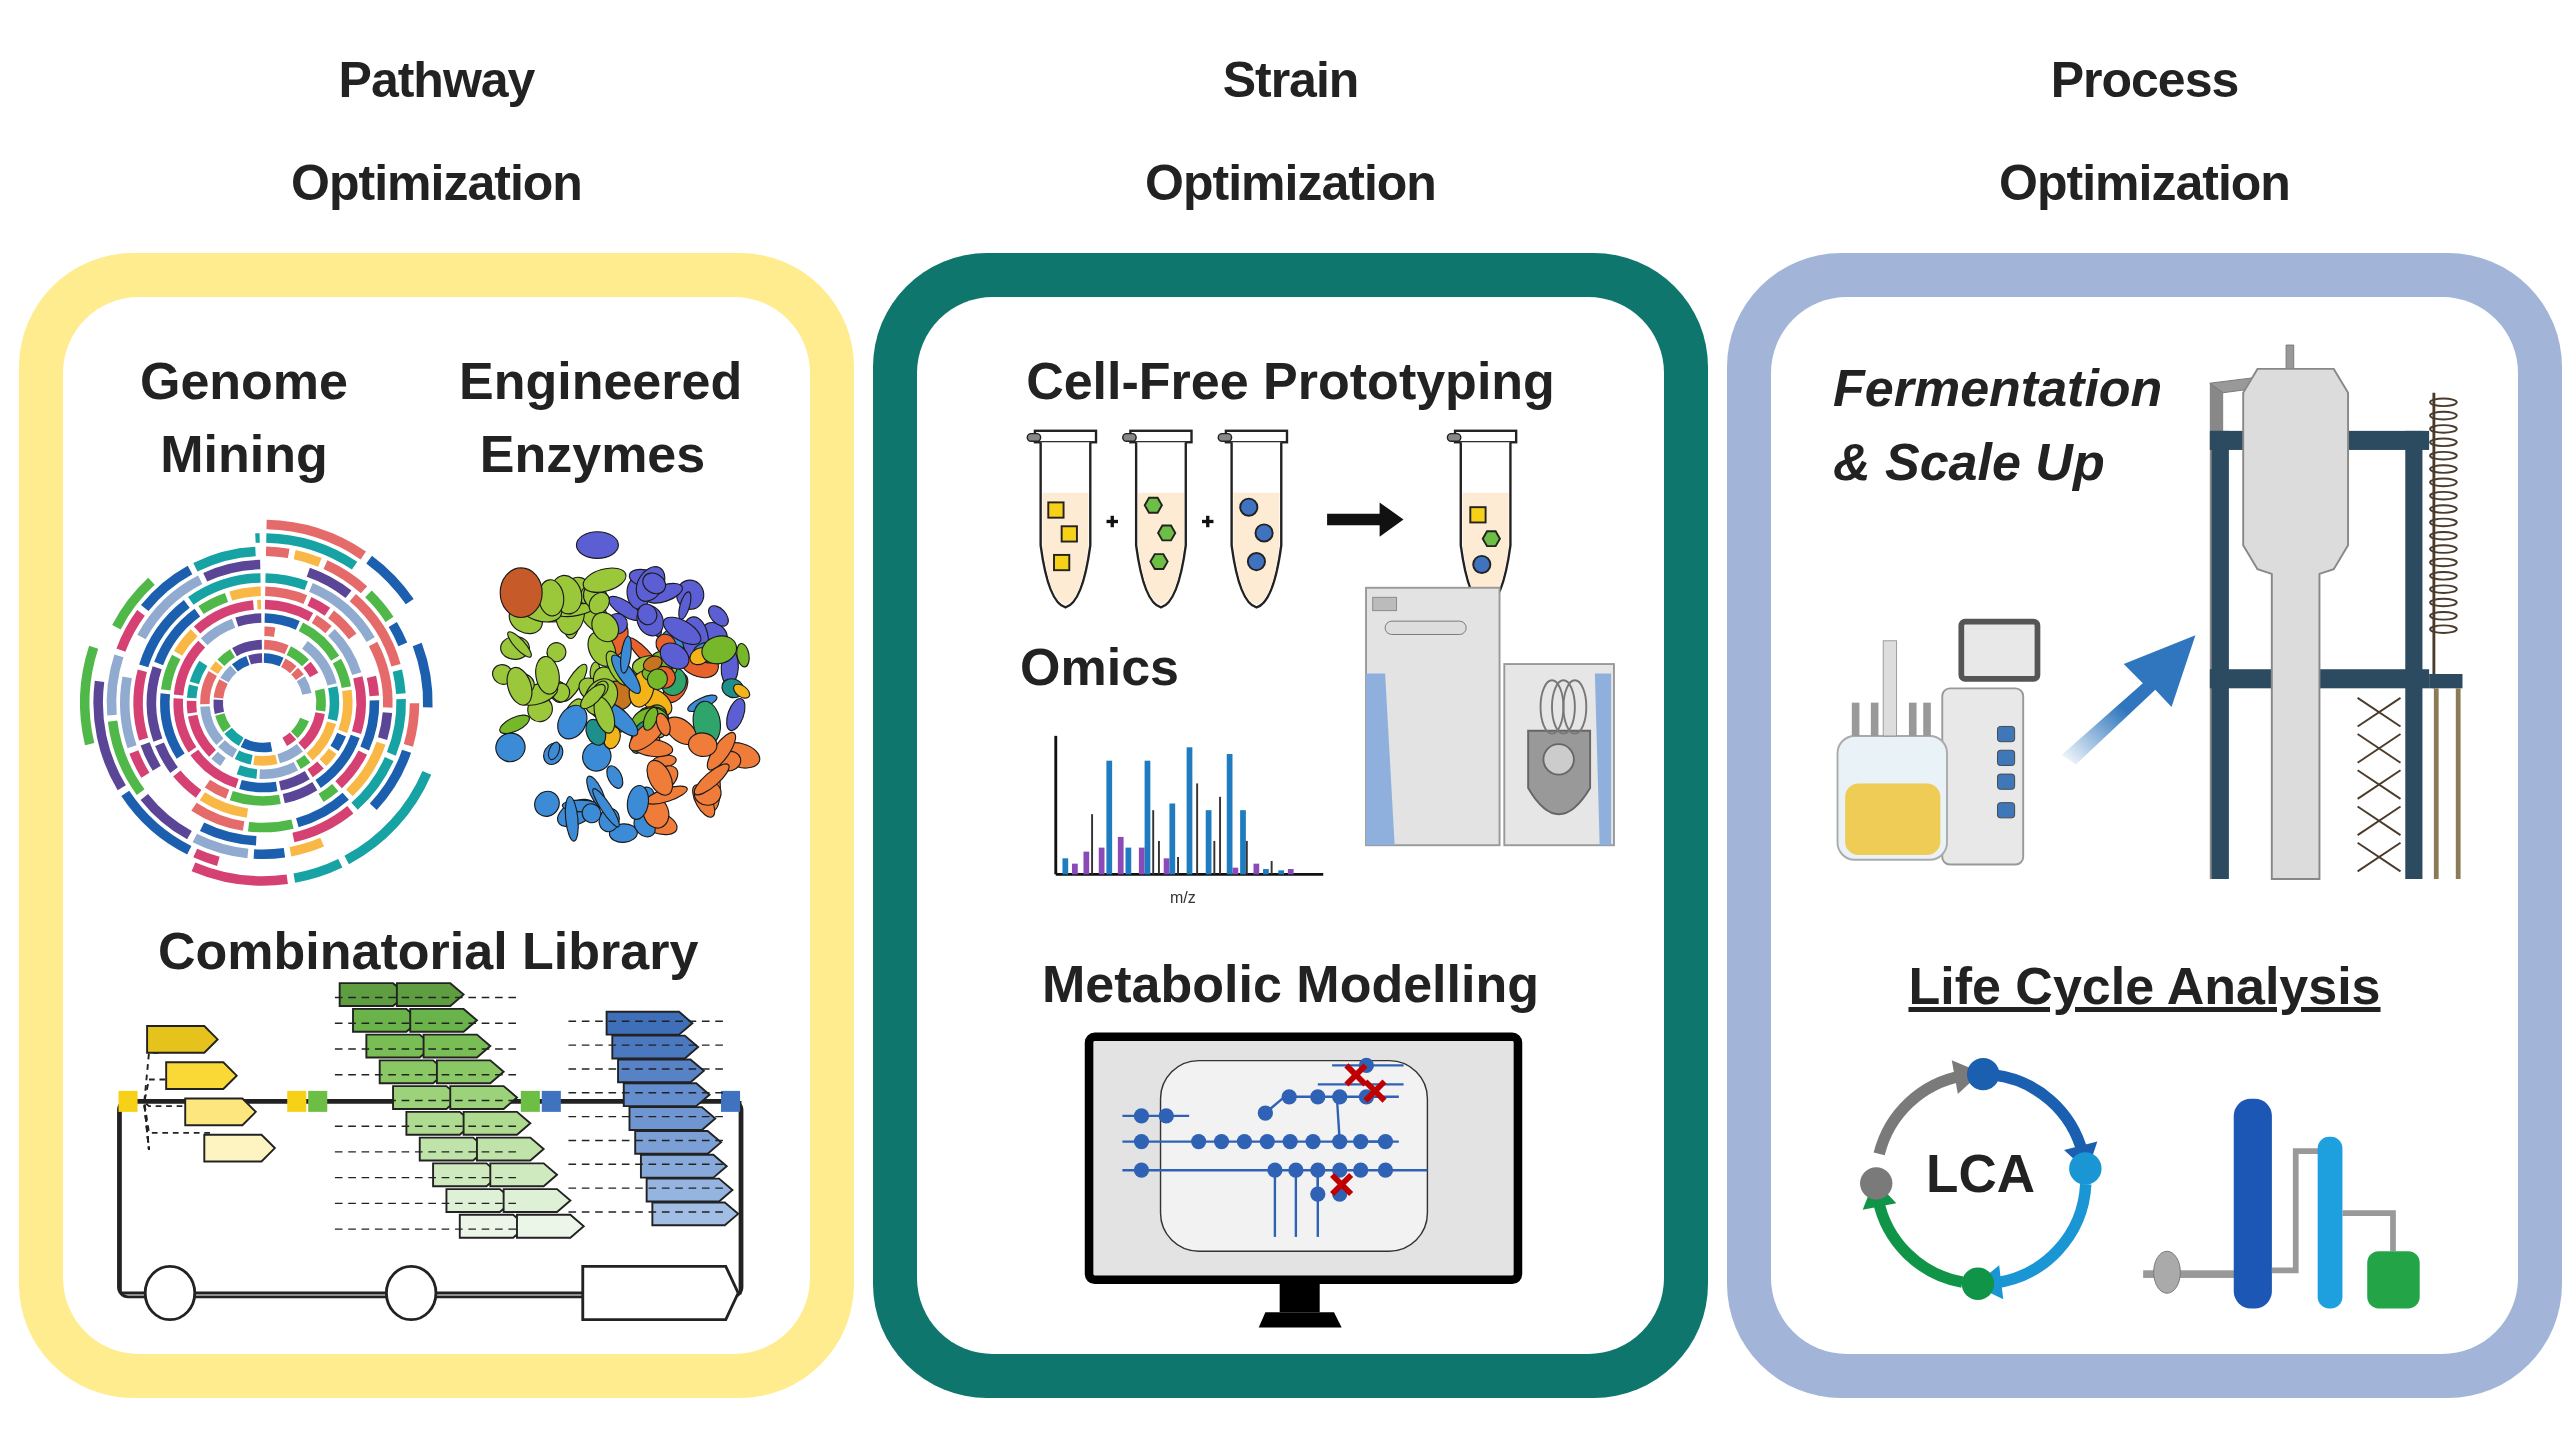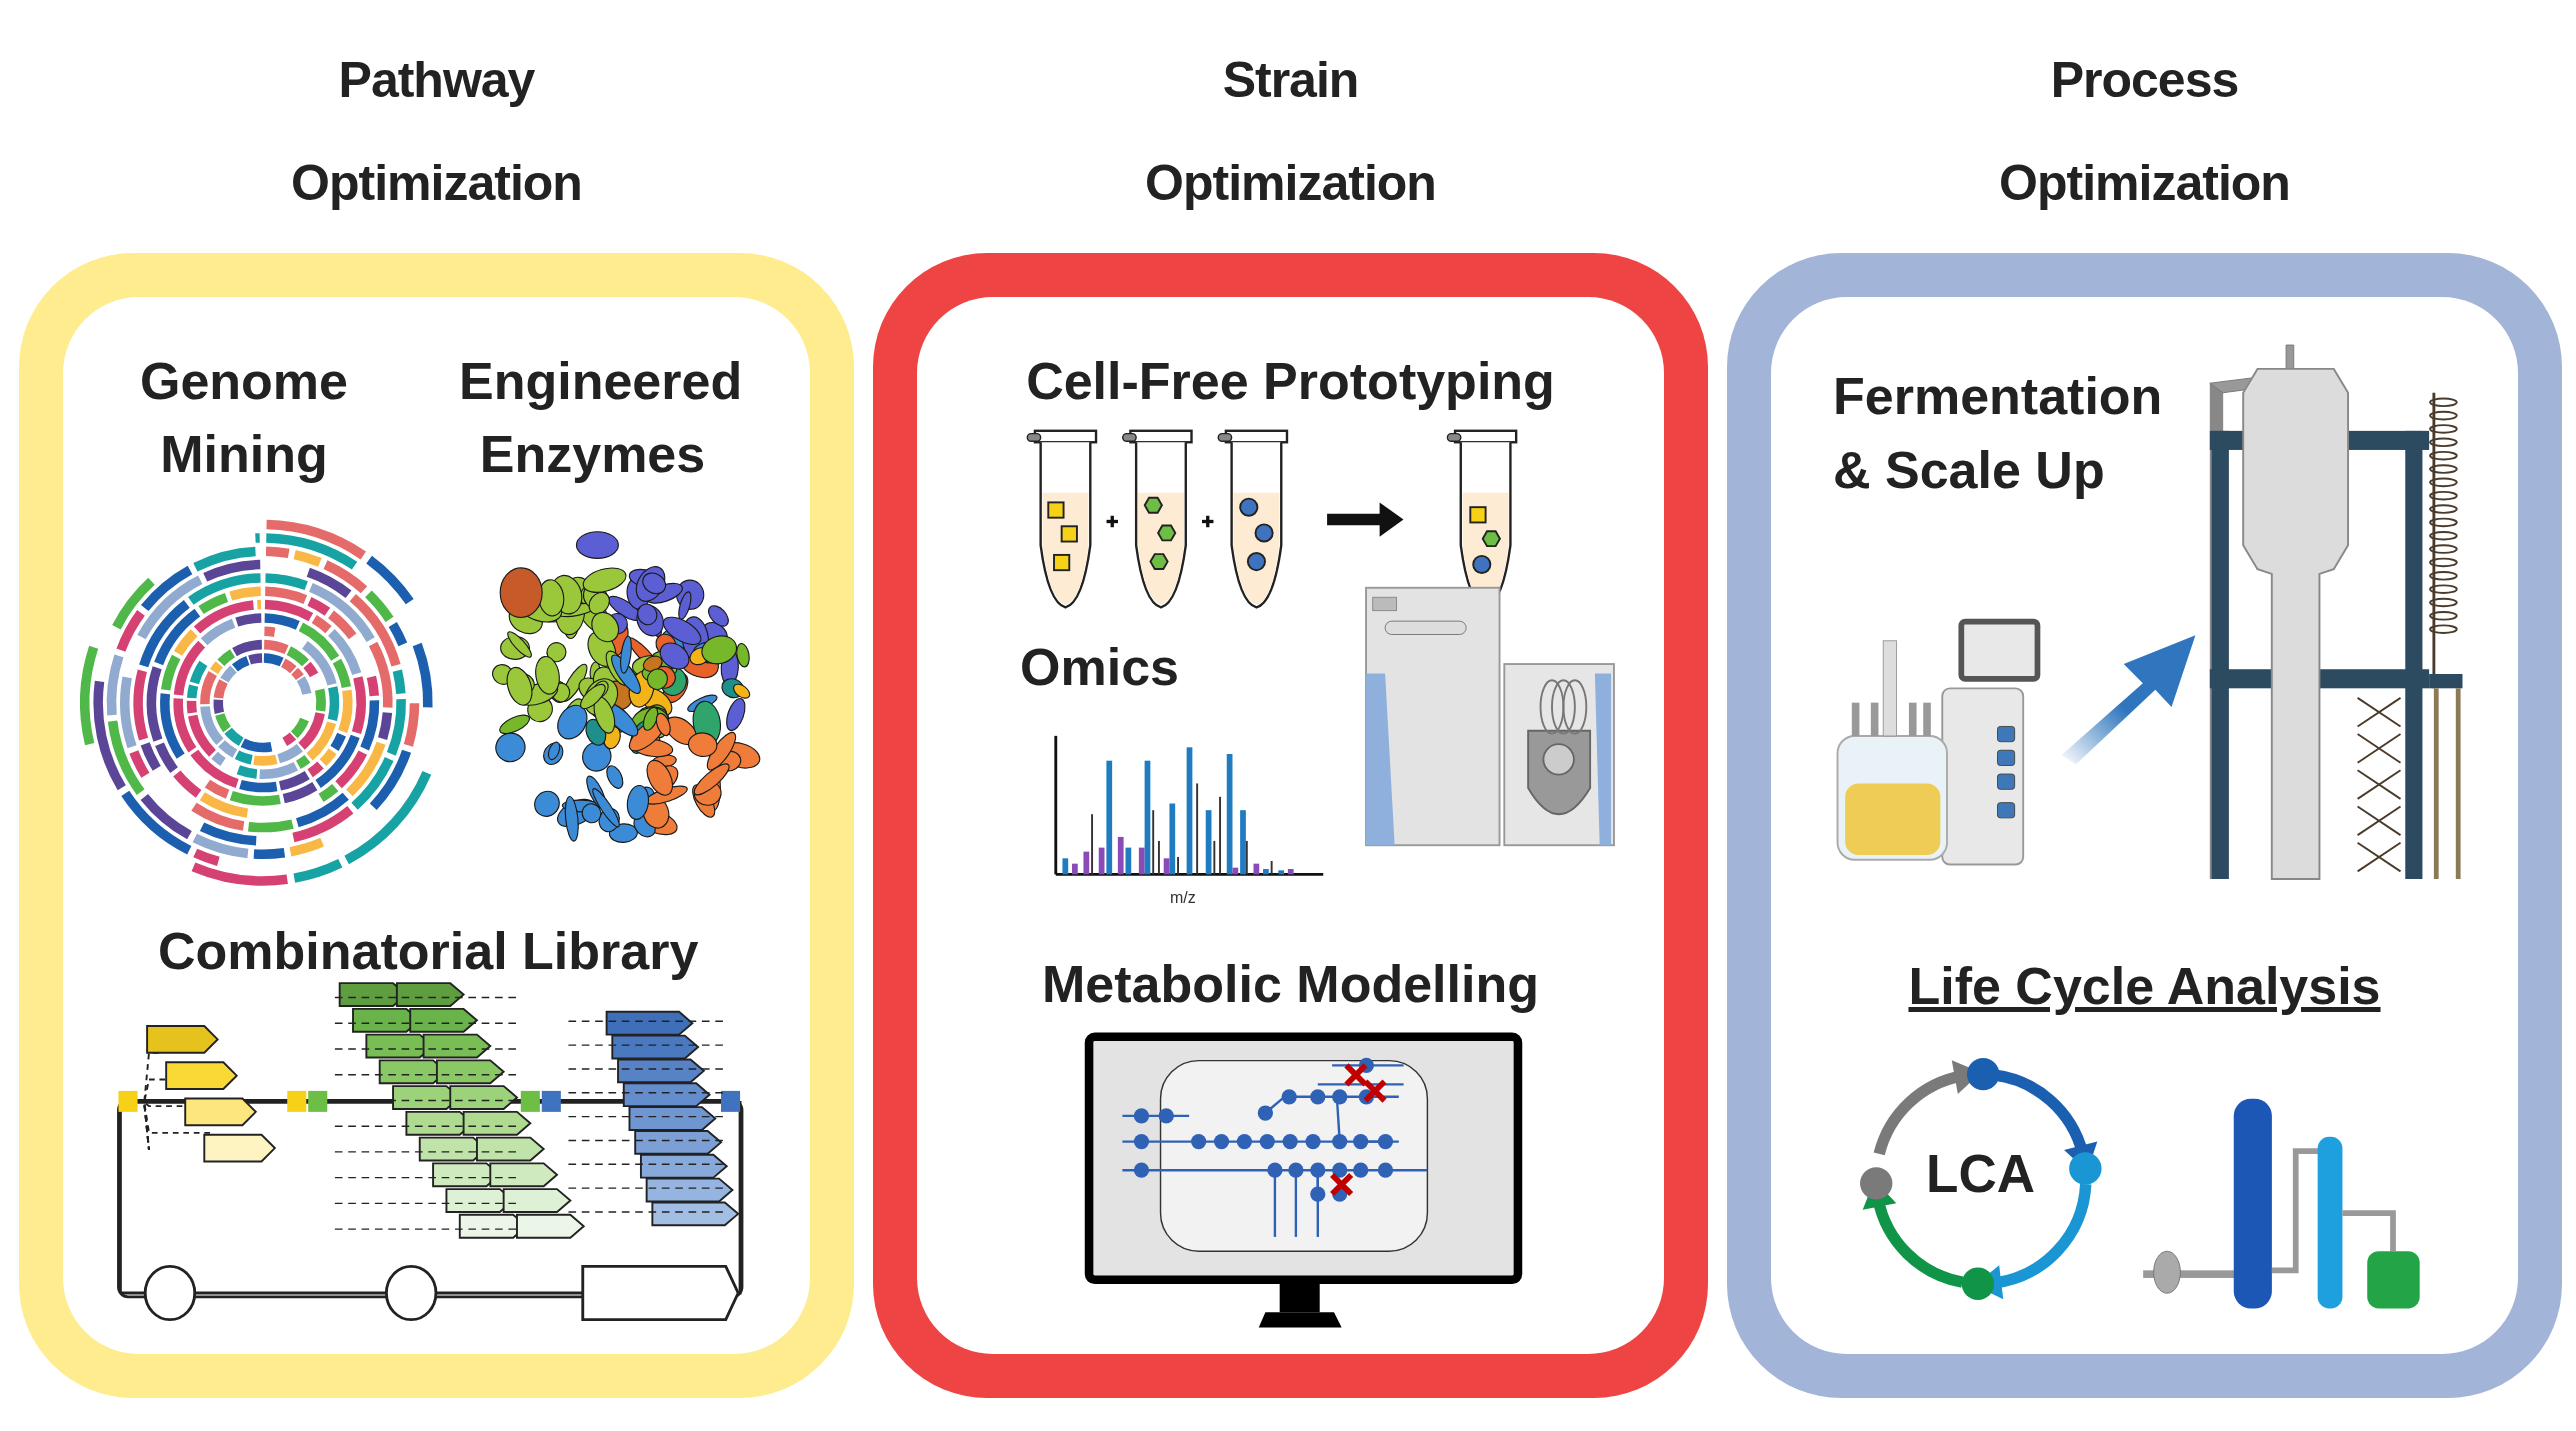--- a/index.html
+++ b/index.html
@@ -389,21 +389,21 @@
         <path d="M566,155 L642,155 L656,167 L642,179 L566,179 Z" fill="#88AADB" stroke="#222" stroke-width="2"></path>
         <line x1="490" y1="165" x2="655" y2="165" stroke="#222" stroke-dasharray="8 6" stroke-width="1.5"></line>
         <path d="M572,180 L648,180 L662,192 L648,204 L572,204 Z" fill="#95B4E0" stroke="#222" stroke-width="2"></path>
         <line x1="490" y1="190" x2="655" y2="190" stroke="#222" stroke-dasharray="8 6" stroke-width="1.5"></line>
         <path d="M578,205 L654,205 L668,217 L654,229 L578,229 Z" fill="#A2BEE4" stroke="#222" stroke-width="2"></path>
         <line x1="490" y1="215" x2="655" y2="215" stroke="#222" stroke-dasharray="8 6" stroke-width="1.5"></line>
       </svg>
   </div>
 </div>
 
-<div class="panel" id="panel-strain" style="left:873px; background:#ef4444;">
+<div class="panel" id="panel-strain" style="left:873px; background:#0f766e;">
   <div class="inner">
     <div class="lbl center" style="left:0; right:0; top:48px;">Cell-Free Prototyping</div>
 
     <svg id="tubes" width="592" height="191" style="left:95px; top:129px;" viewBox="0 0 620 200">
         <rect x="24" y="5" width="64" height="12" fill="#fff" stroke="#222" stroke-width="2.5"></rect>
         <rect x="16" y="8" width="14" height="8" rx="4" fill="#888" stroke="#222" stroke-width="1.5"></rect>
         <path d="M30,17 L30,70 L30,125 Q38,185 56,190 Q74,185 82,125 L82,17" fill="#fff" stroke="#222" stroke-width="2.5"></path>
         <path d="M32,70 L80,70 L80,125 Q73,183 56,187 Q39,183 32,125 Z" fill="#FDEBD3"></path>
         <rect x="38" y="80" width="16" height="16" fill="#F7D117" stroke="#222" stroke-width="2"></rect>
         <rect x="52" y="105" width="16" height="16" fill="#F7D117" stroke="#222" stroke-width="2"></rect>
@@ -539,21 +539,21 @@
         <line x1="295" y1="52" x2="315" y2="72" stroke="#C00000" stroke-width="6"></line>
         <line x1="315" y1="52" x2="295" y2="72" stroke="#C00000" stroke-width="6"></line>
         <line x1="260" y1="150" x2="280" y2="170" stroke="#C00000" stroke-width="6"></line>
         <line x1="280" y1="150" x2="260" y2="170" stroke="#C00000" stroke-width="6"></line>
       </svg>
   </div>
 </div>
 
 <div class="panel" id="panel-process" style="left:1727px; background:#A2B5D8;">
   <div class="inner">
-    <div class="lbl" style="left:62px; top:62px; line-height:74px;">
+    <div class="lbl" style="left:62px; top:54px; line-height:74px;font-style:italic;">
       <div>Fermentation</div>
       <div>&amp; Scale Up</div>
     </div>
 
     <svg id="bioreactor" width="219" height="267" style="left:57px; top:315px;" viewBox="0 0 230 280">
         <rect x="120" y="80" width="85" height="185" rx="8" fill="#E8E8E8" stroke="#999" stroke-width="2"></rect>
         <rect x="140" y="10" width="80" height="60" rx="4" fill="#E8E8E8" stroke="#555" stroke-width="6"></rect>
         <rect x="178" y="120" width="18" height="16" rx="3" fill="#3F78B8" stroke="#444"></rect>
         <rect x="178" y="145" width="18" height="16" rx="3" fill="#3F78B8" stroke="#444"></rect>
         <rect x="178" y="170" width="18" height="16" rx="3" fill="#3F78B8" stroke="#444"></rect>

